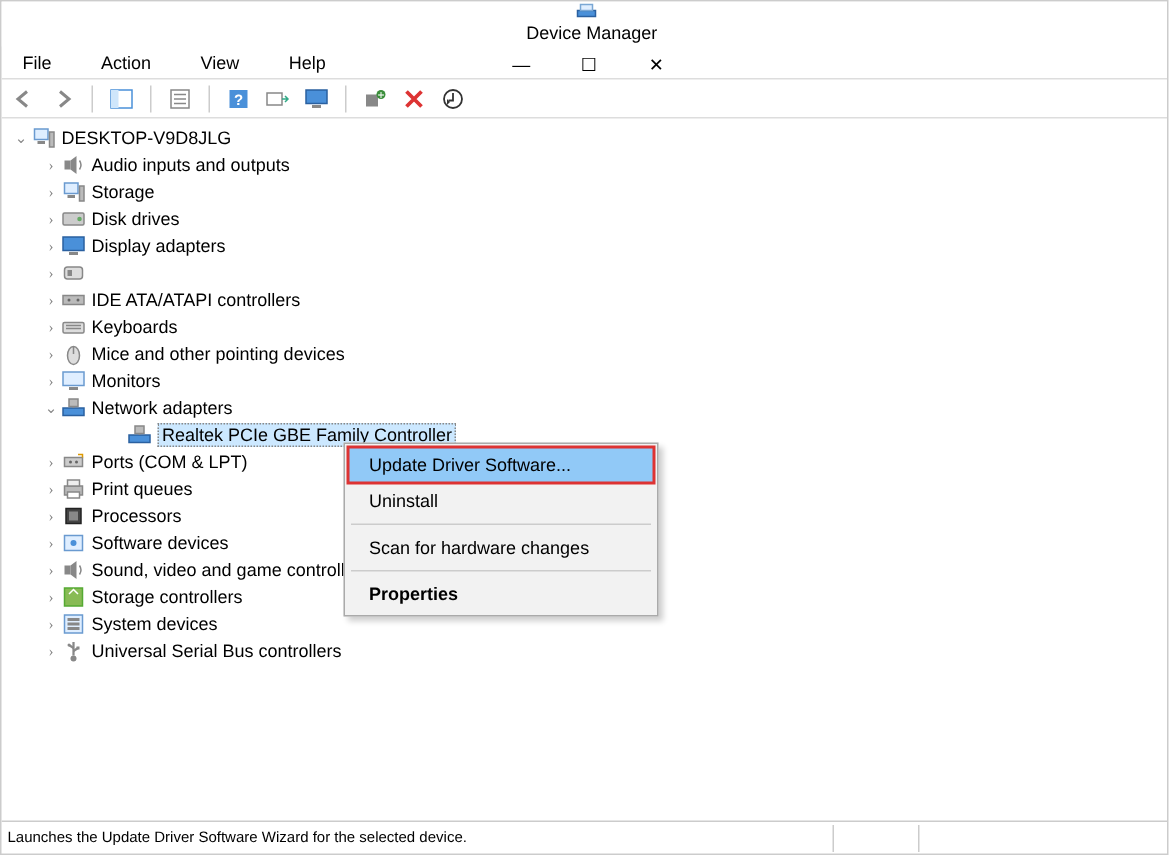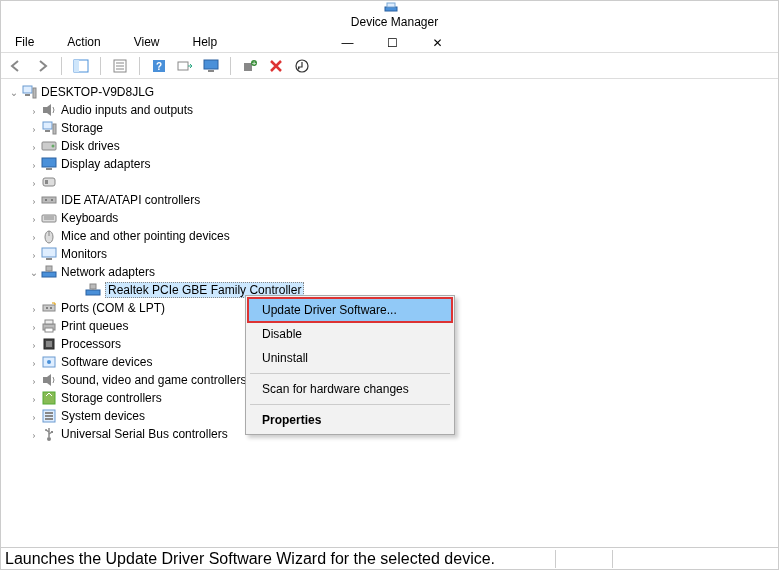--- a/index.html
+++ b/index.html
@@ -86,21 +86,21 @@
     margin:0 4px 0 0;
     display:flex; align-items:center; justify-content:center;
   }
   .tree-row.selected .label-text {
     background:#cce8ff;
     border:1px dotted #888;
     padding:0 2px;
   }
   .context-menu {
     position:absolute;
-    left:244px; top:294px;
+    left:228px; top:294px;
     width:210px;
     background:#f2f2f2;
     border:1px solid #aaa;
     box-shadow: 3px 3px 4px rgba(0,0,0,.2);
     padding: 2px;
     z-index:10;
   }
   .ctx-item {
     padding: 5px 14px;
     font-size:12px;
@@ -117,21 +117,21 @@
     margin:3px 2px;
   }
   .statusbar {
     position:absolute;
     bottom:0; left:0; right:0;
     height:22px;
     display:flex;
     align-items:center;
     border-top:1px solid #ccc;
     padding-left:4px;
-    font-size:16px;
+    font-size:10px;
   }
   .status-left { flex: 0 0 550px; }
   .status-sep { width:1px; height:18px; background:#ccc; margin-right:56px;}
 </style>
 </head>
 <body>
 
 <div class="titlebar">
   <span class="nodeicon">
     <svg width="14" height="14" viewBox="0 0 14 14">
@@ -435,21 +435,20 @@
           <circle cx="5" cy="4" r="1" fill="#888"></circle>
           <rect x="10" y="5" width="2" height="2" fill="#888"></rect>
         </svg>
       </span>
       <span class="label-text">Universal Serial Bus controllers</span>
     </div>
   </div>
 
 <div class="context-menu" id="ctx">
     <div class="ctx-item highlight">Update Driver Software...</div>
-    <div class="ctx-item">Disable</div>
     <div class="ctx-item">Uninstall</div>
     <div class="ctx-sep"></div>
     <div class="ctx-item">Scan for hardware changes</div>
     <div class="ctx-sep"></div>
     <div class="ctx-item bold">Properties</div>
   </div>
 
 <div class="statusbar">
   <span class="status-left">Launches the Update Driver Software Wizard for the selected device.</span>
   <div class="status-sep"></div>

